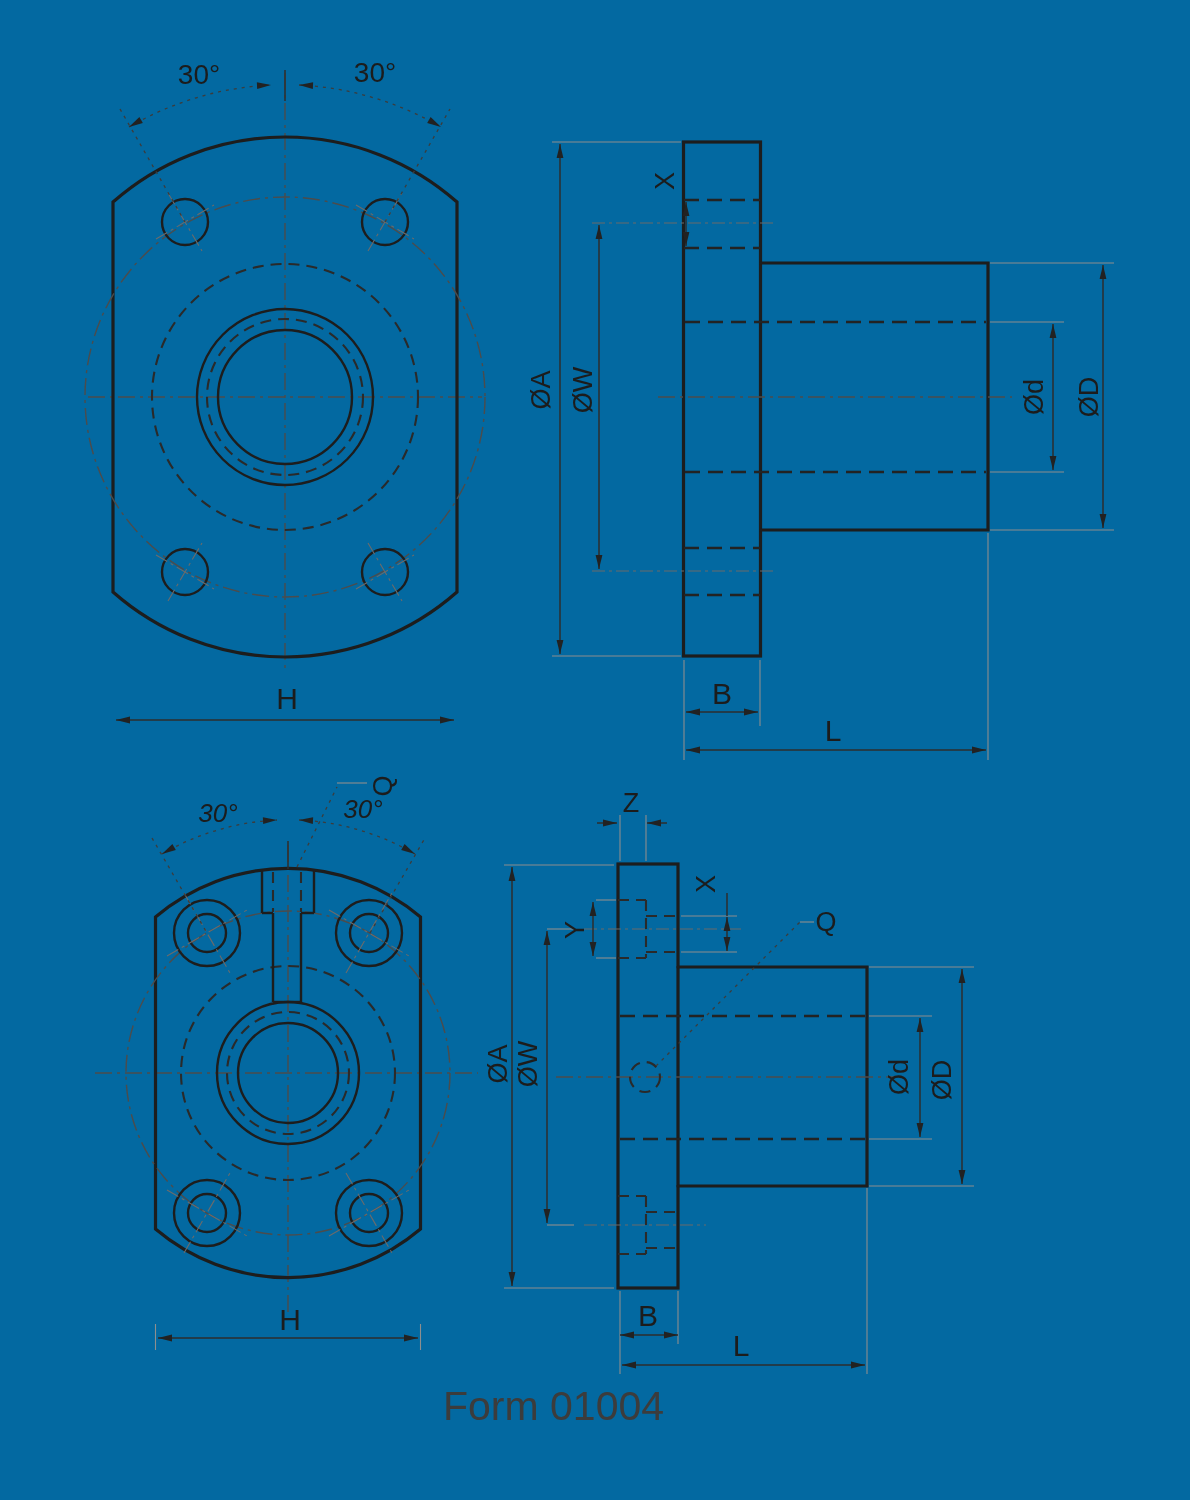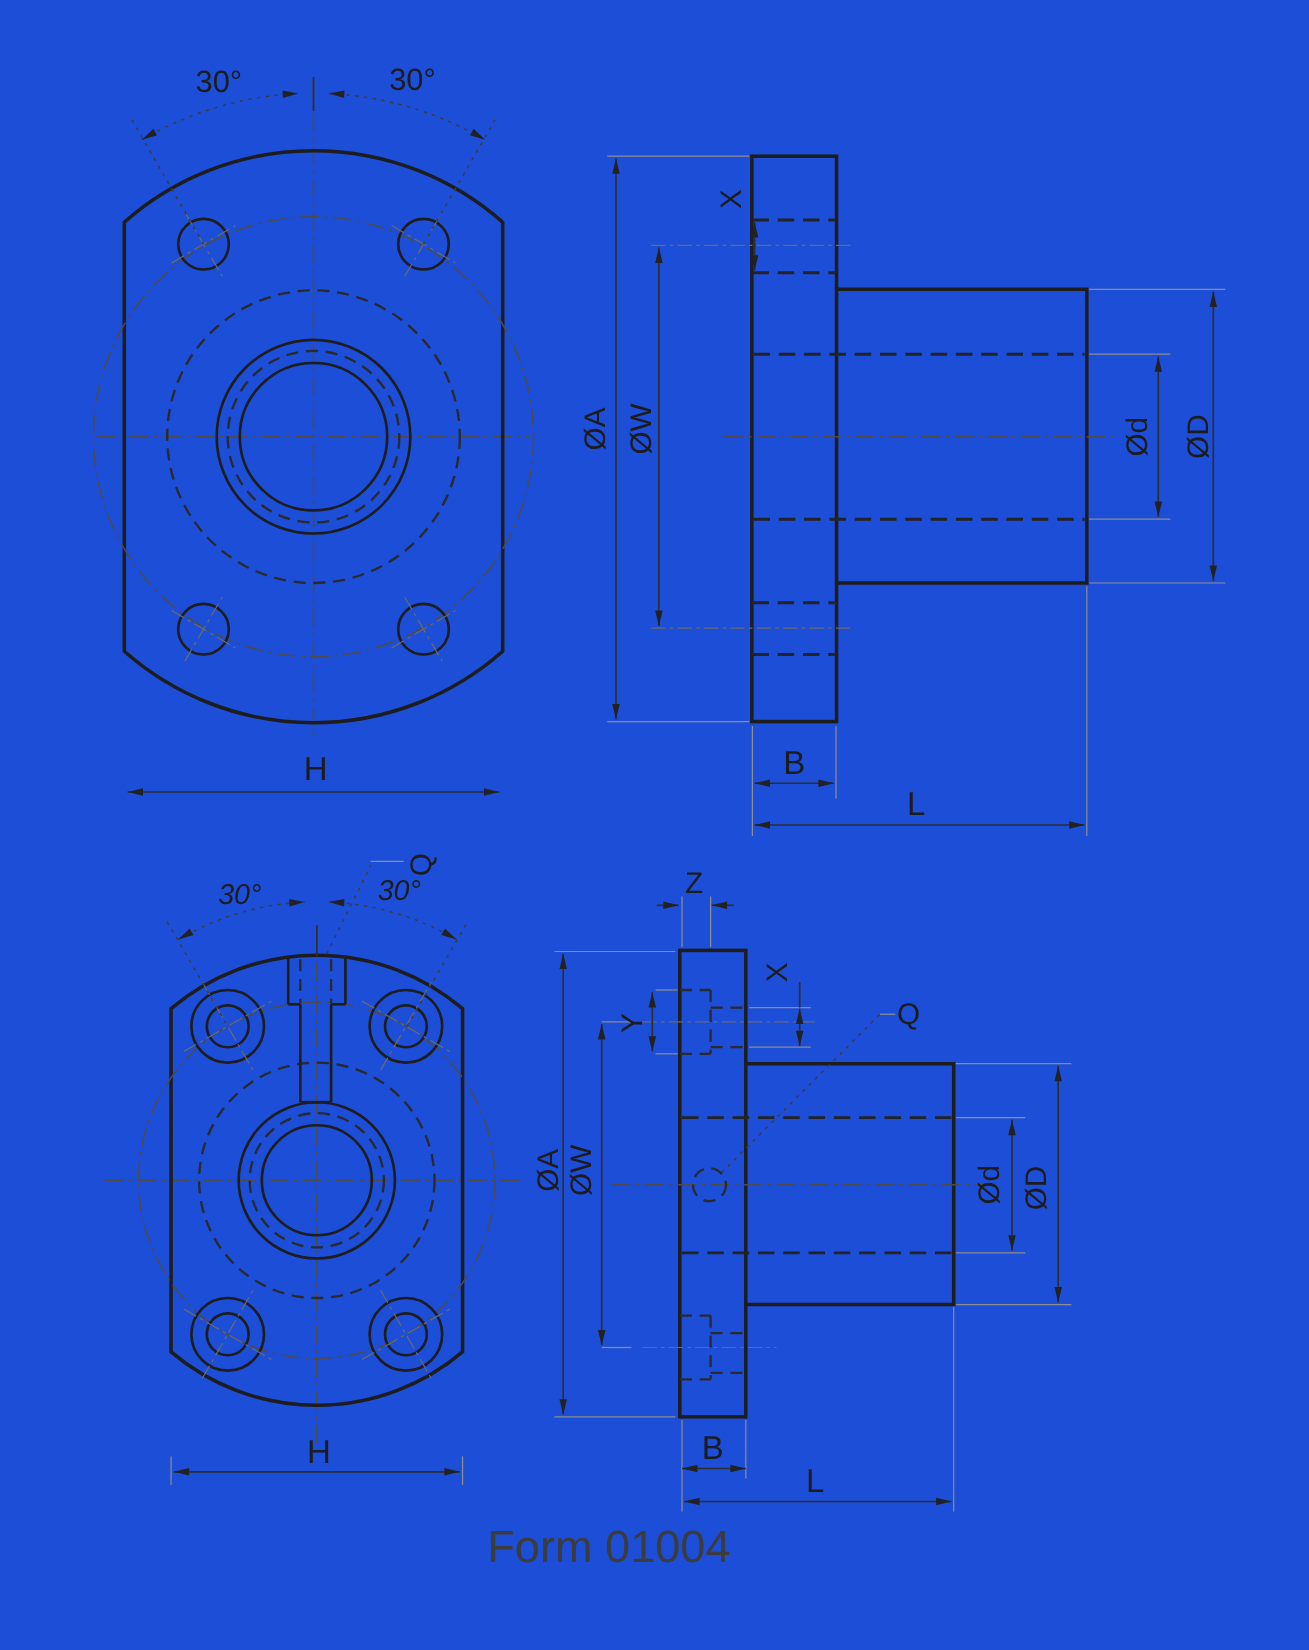--- a/index.html
+++ b/index.html
@@ -1,16 +1,16 @@
 <!DOCTYPE html>
 <html><head>
 <meta charset="utf-8">
 <style>
   html,body{margin:0;padding:0;background:#fff;}
-  #canvas{position:relative;width:1190px;height:1500px;background:#1d4ed8;overflow:hidden;
+  #canvas{position:relative;width:1190px;height:1500px;background:#0369a1;overflow:hidden;
           font-family:"Liberation Sans",sans-serif;}
   svg{position:absolute;left:0;top:0;}
   
   .ol   {stroke:#1d1d1d;stroke-width:3.2;fill:none;stroke-linecap:round;}   
   .olm  {stroke:#1d1d1d;stroke-width:2.4;fill:none;}                        
   .hid  {stroke:#232323;stroke-width:2.6;fill:none;stroke-dasharray:15,8;}  
   .hid2 {stroke:#2a2a2a;stroke-width:2.1;fill:none;stroke-dasharray:11,7;}  
   .cl   {stroke:#4c4c4c;stroke-width:1.4;fill:none;stroke-dasharray:17,5,3,5;} 
   .clt  {stroke:#6b6b6b;stroke-width:1.1;fill:none;stroke-dasharray:13,4,3,4;} 
   .dim  {stroke:#2e2e2e;stroke-width:1.5;fill:none;}                        

